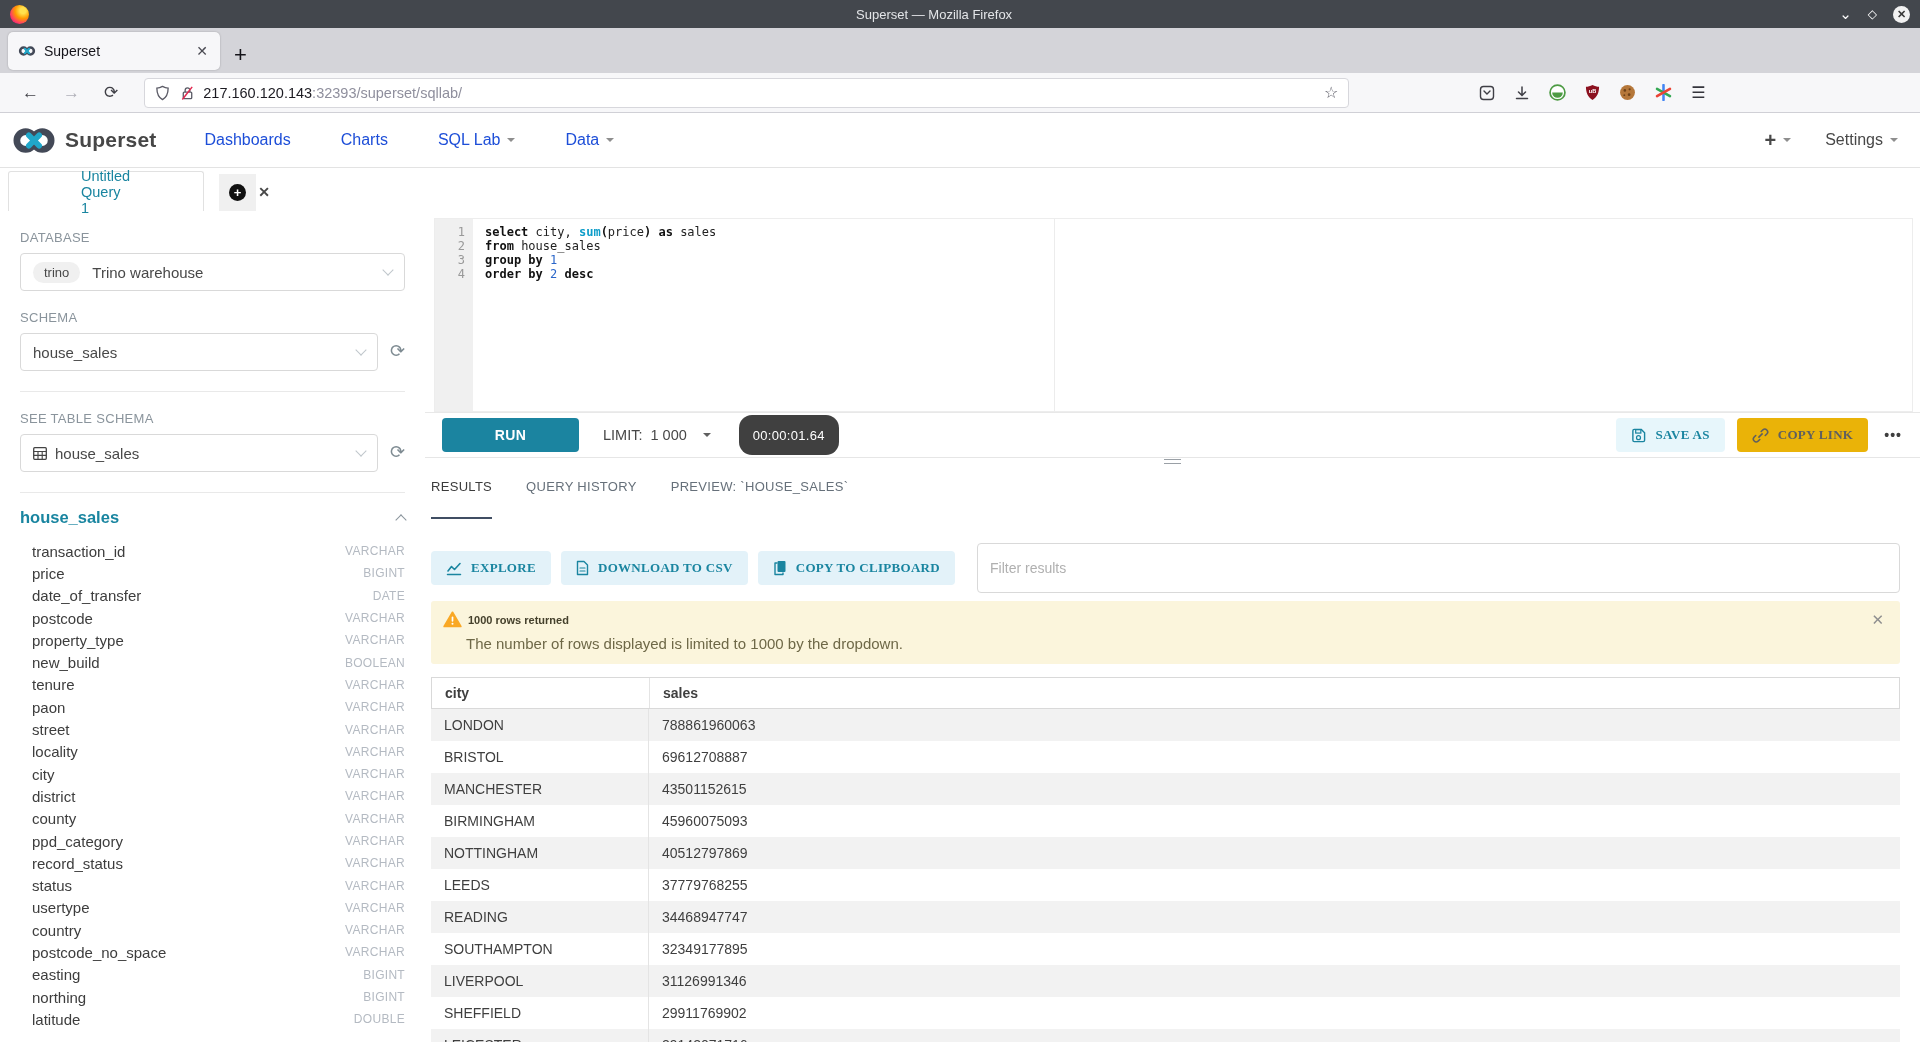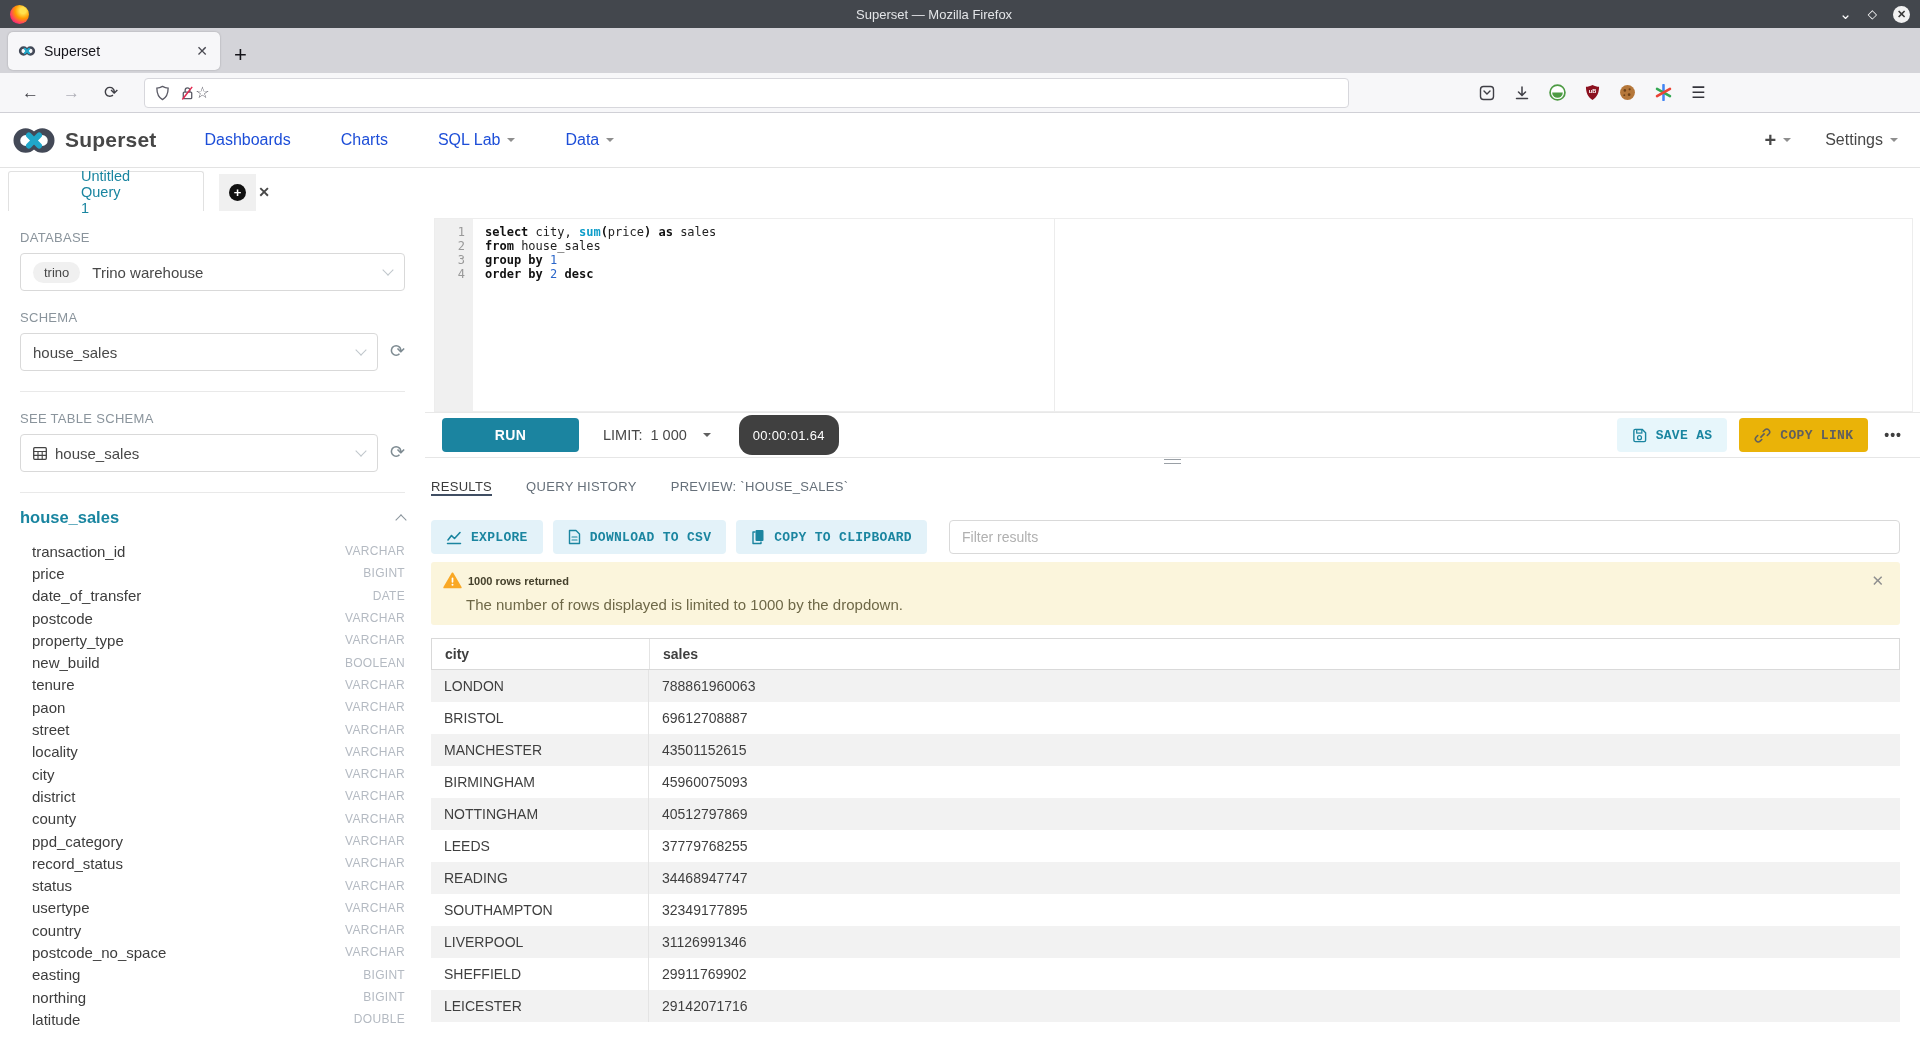--- a/index.html
+++ b/index.html
@@ -100,36 +100,36 @@
   .runrow { height:45px; border-top:1px solid #e8e8e8; display:flex; align-items:center; padding:0 14px 0 17px; flex:0 0 auto; }
   .run-btn { width:137px; height:34px; background:#1b84a0; color:#fff; border:none; border-radius:4px;
     font-size:14px; font-weight:bold; letter-spacing:.4px; font-family:inherit; }
   .limit-group { margin-left:24px; display:flex; align-items:center; font-size:14.5px; color:#484848; }
   .limit-value { margin-left:8px; }
   .limit-caret { width:0;height:0;border:4.5px solid transparent;border-top-color:#5f5f5f;margin-left:16px;margin-top:4px; }
   .timer-pill { margin-left:28px; height:40px; background:#404040; border-radius:13px; color:#fff;
     font-size:13px; display:flex; align-items:center; padding:0 14px; letter-spacing:.3px; }
   .runrow-right { margin-left:auto; display:flex; align-items:center; gap:12px; }
   .btn-light { height:34px; border:none; border-radius:4px; display:flex; align-items:center; gap:9px;
-    font-size:13px; font-weight:bold; letter-spacing:.3px; padding:0 15px; font-family:Liberation Mono, monospace; }
+    font-size:13px; font-weight:bold; letter-spacing:.3px; padding:0 15px; font-family:Liberation Serif, serif; }
   .save-as { background:#e7f6fb; color:#1a85a0; }
   .copy-link { background:#eab308; color:#5f5f5f; }
   .more-dots { font-size:14px; font-weight:bold; color:#3f3f3f; letter-spacing:1px; padding:0 4px; }
 
   .splitter { border-top:1px solid #e6e6e6; height:8px; display:flex; justify-content:center; flex:0 0 auto; }
   .grip { width:17px; margin-top:1px; height:5px;
     border-top:1.5px solid #9aa0a6; border-bottom:1.5px solid #9aa0a6; }
 
   .results { flex:1; padding:8px 20px 0 6px; min-height:0; display:flex; flex-direction:column; }
   .rtabs { display:flex; gap:34px; margin-top:6px; }
-  .rtab { font-size:13px; color:#66707a; letter-spacing:.3px; padding-bottom:0; }
+  .rtab { font-size:13px; color:#66707a; letter-spacing:.3px; padding-bottom:23px; }
   .rtab.active { color:#3b3b3b; border-bottom:2.5px solid #404e63; }
   .actions { display:flex; align-items:center; gap:10px; margin-top:24px; }
   .action-btn { background:#e3f2f9; color:#1a85a0; }
-  .filter-input { flex:1; margin-left:12px; height:34px; border:1px solid #d9d9d9; border-radius:4px;
+  .filter-input { flex:1; margin-left:12px; height:50px; border:1px solid #d9d9d9; border-radius:4px;
     font-size:14px; color:#484848; padding:0 12px; font-family:inherit; }
   .filter-input::placeholder { color:#b0b0b0; }
 
   .alert { margin-top:8px; background:#fbf5dc; border-radius:3px; padding:10px 14px 12px 12px; position:relative; }
   .alert-row { display:flex; align-items:center; gap:6px; }
   .alert-title { font-size:11px; font-weight:bold; color:#45412c; }
   .alert-body { font-size:15px; color:#6e6847; margin:7px 0 0 23px; }
   .alert-close { position:absolute; top:10px; right:16px; color:#8f8f8f; font-size:15px; }
 
   .rtable { margin-top:13px; }
@@ -176,20 +176,21 @@
     <span class="nav-arrow">⟳</span>
     <div class="url-field">
       <svg class="icon-svg" width="15" height="16" viewBox="0 0 16 16">
         <path d="M8 1 C10 2.2 12.5 2.8 14 2.8 C14 8 12.5 12.4 8 15 C3.5 12.4 2 8 2 2.8 C3.5 2.8 6 2.2 8 1 Z" fill="none" stroke="#5b5b66" stroke-width="1.4"></path>
       </svg>
       <svg class="icon-svg" style="margin-left:10px" width="15" height="16" viewBox="0 0 16 16">
         <rect x="3.5" y="7" width="9" height="7" rx="1" fill="none" stroke="#5b5b66" stroke-width="1.4"></rect>
         <path d="M5.5 7 V5 a2.5 2.5 0 0 1 5 0 V7" fill="none" stroke="#5b5b66" stroke-width="1.4"></path>
         <line x1="2.5" y1="15" x2="13" y2="1.5" stroke="#e22850" stroke-width="1.6"></line>
       </svg>
+      <span class="url-text"><span>217.160.120.143</span><span class="muted">:32393/superset/sqllab/</span></span>
       <span class="url-star">☆</span>
     </div>
     <div class="ext-icons">
       <svg class="icon-svg" width="16" height="16" viewBox="0 0 16 16">
         <rect x="1.5" y="1.5" width="13" height="13" rx="3" fill="none" stroke="#3f3f46" stroke-width="1.4"></rect>
         <path d="M5 6 l3 3 l3 -3" fill="none" stroke="#3f3f46" stroke-width="1.4" stroke-linecap="round"></path>
       </svg>
       <svg class="icon-svg" width="16" height="16" viewBox="0 0 16 16">
         <path d="M8 2 v8 M4.5 7 L8 10.5 L11.5 7" fill="none" stroke="#3f3f46" stroke-width="1.5" stroke-linecap="round"></path>
         <path d="M2.5 13.5 h11" stroke="#3f3f46" stroke-width="1.5" stroke-linecap="round"></path>

